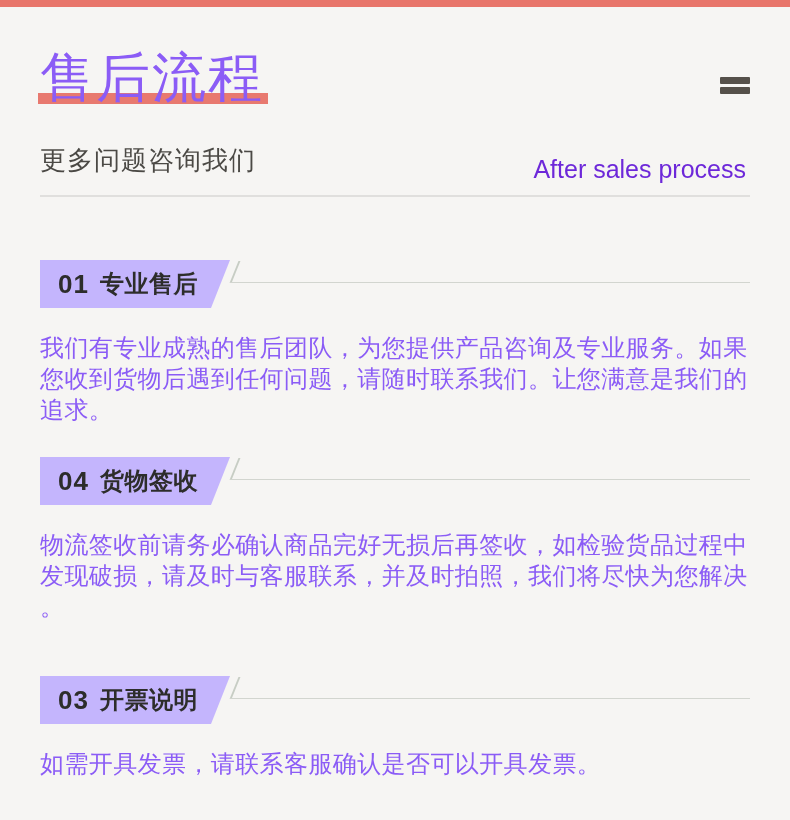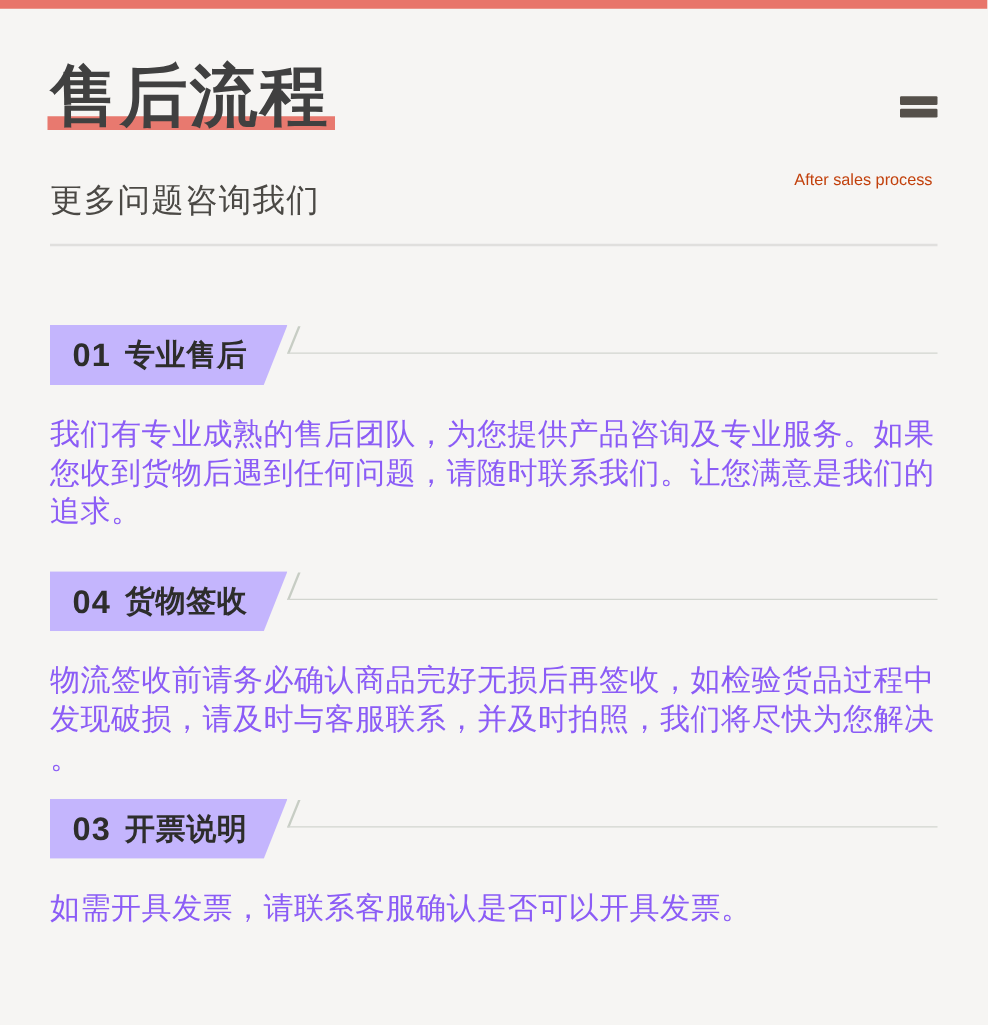--- a/index.html
+++ b/index.html
@@ -11,50 +11,50 @@
   }
   .page { position: relative; width: 790px; height: 820px; background: #f6f5f3; }
 
   .topbar {
     position: absolute; left: 0; top: 0; width: 790px; height: 7px;
     background: #e8756a;
   }
 
   .title {
     position: absolute; left: 40px; top: 48px;
-    font-size: 54px; line-height: 58px; font-weight: 700;
-    color: #404040; letter-spacing: 2px; z-index: 1;
+    font-size: 54px; line-height: 58px; font-weight: 400;
+    color: #8b5cf6; letter-spacing: 2px; z-index: 1;
   }
   .title .underline {
     position: absolute; left: -2px; right: -4px; bottom: 2px; height: 11px;
     background: #e8796f; z-index: -1;
   }
   .title .title-text { position: relative; z-index: 1; }
 
   .menu-icon { position: absolute; right: 40px; top: 77px; width: 30px; }
   .menu-icon .bar { width: 30px; height: 7px; background: #55504a; border-radius: 1px; }
   .menu-icon .bar + .bar { margin-top: 3px; }
 
   .subtitle {
     position: absolute; left: 40px; top: 143px;
     font-size: 26px; color: #4b4945; letter-spacing: 1px;
   }
   .subtitle-en {
-    position: absolute; right: 44px; top: 136px;
-    font-size: 13px; color: #c2410c;
+    position: absolute; right: 44px; top: 155px;
+    font-size: 25px; color: #6d28d9;
   }
   .divider {
     position: absolute; left: 40px; right: 40px; top: 195px; height: 2px;
     background: #e0dfdd;
   }
 
   .section { position: absolute; left: 40px; right: 40px; }
   .section.s1 { top: 260px; }
   .section.s2 { top: 457px; }
-  .section.s3 { top: 639px; }
+  .section.s3 { top: 676px; }
 
   .badge-row { position: relative; height: 48px; }
   .badge {
     position: absolute; left: 0; top: 0; width: 190px; height: 48px;
     background: #c4b5fd;
     clip-path: polygon(0 0, 100% 0, calc(100% - 19px) 100%, 0 100%);
     display: flex; align-items: center; padding-left: 18px; box-sizing: border-box;
   }
   .badge .num {
     font-size: 26px; font-weight: 700; color: #2d2d2b; letter-spacing: 1px;

